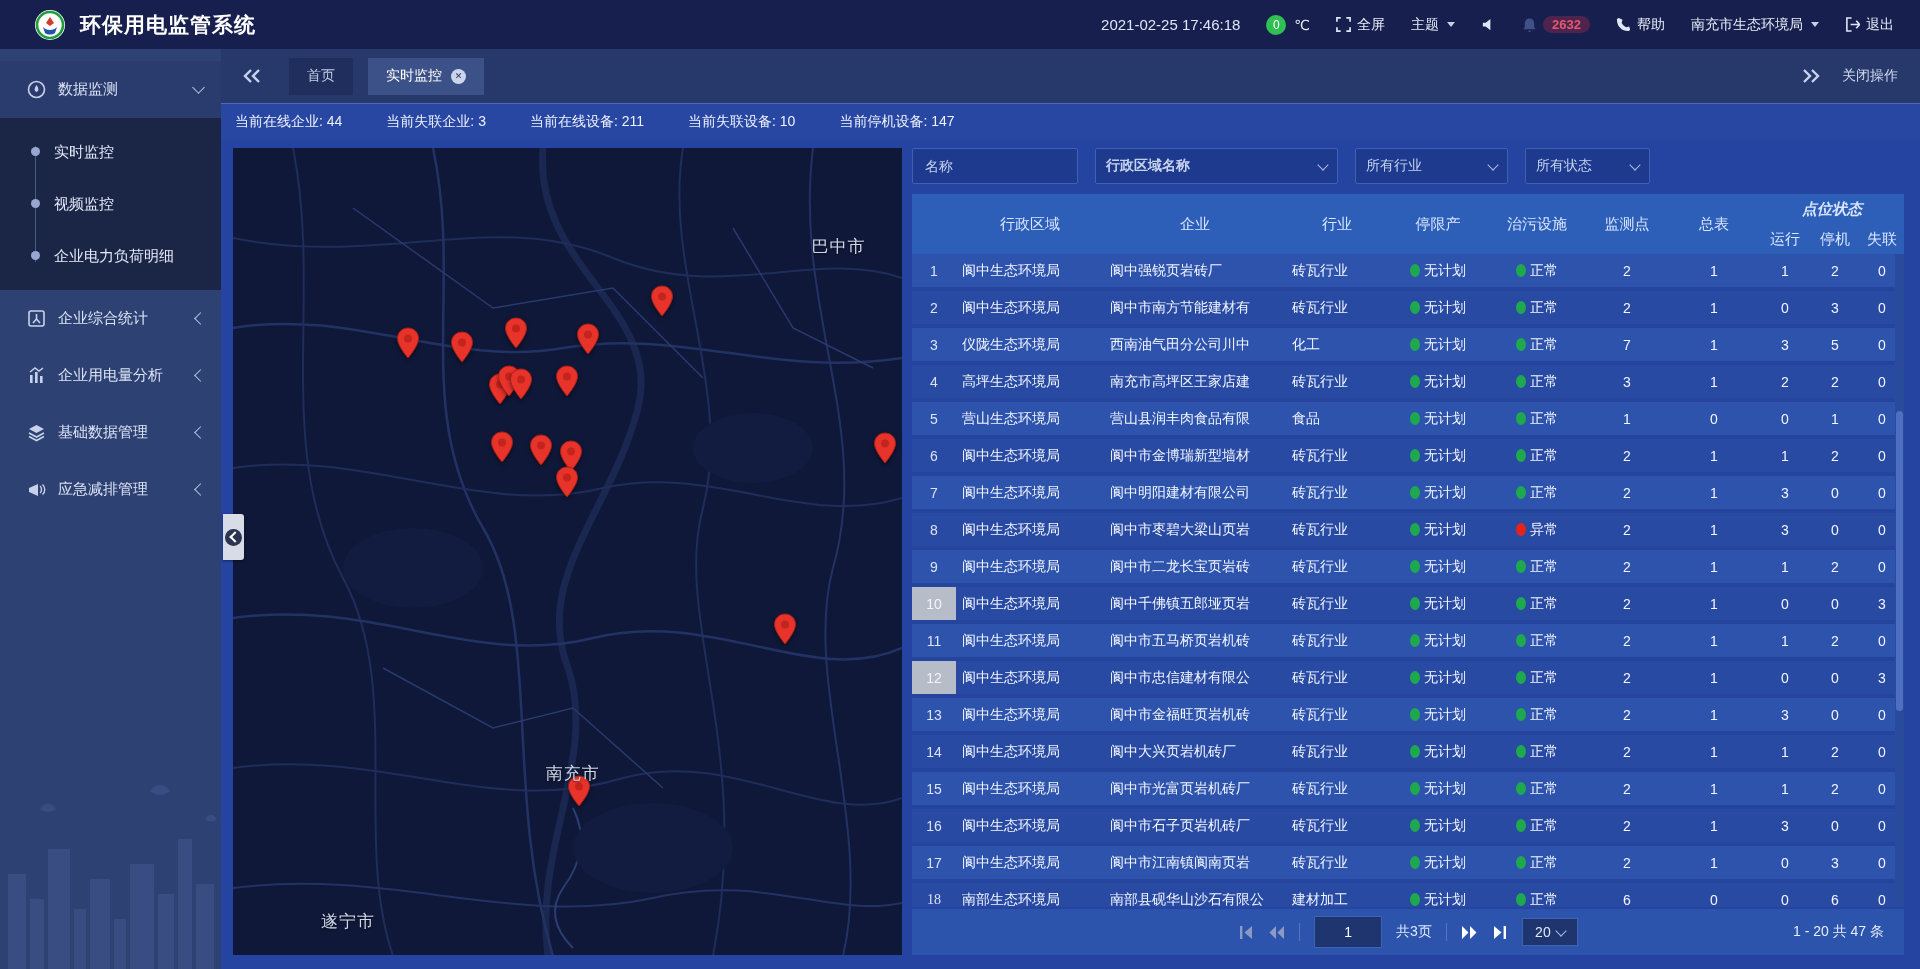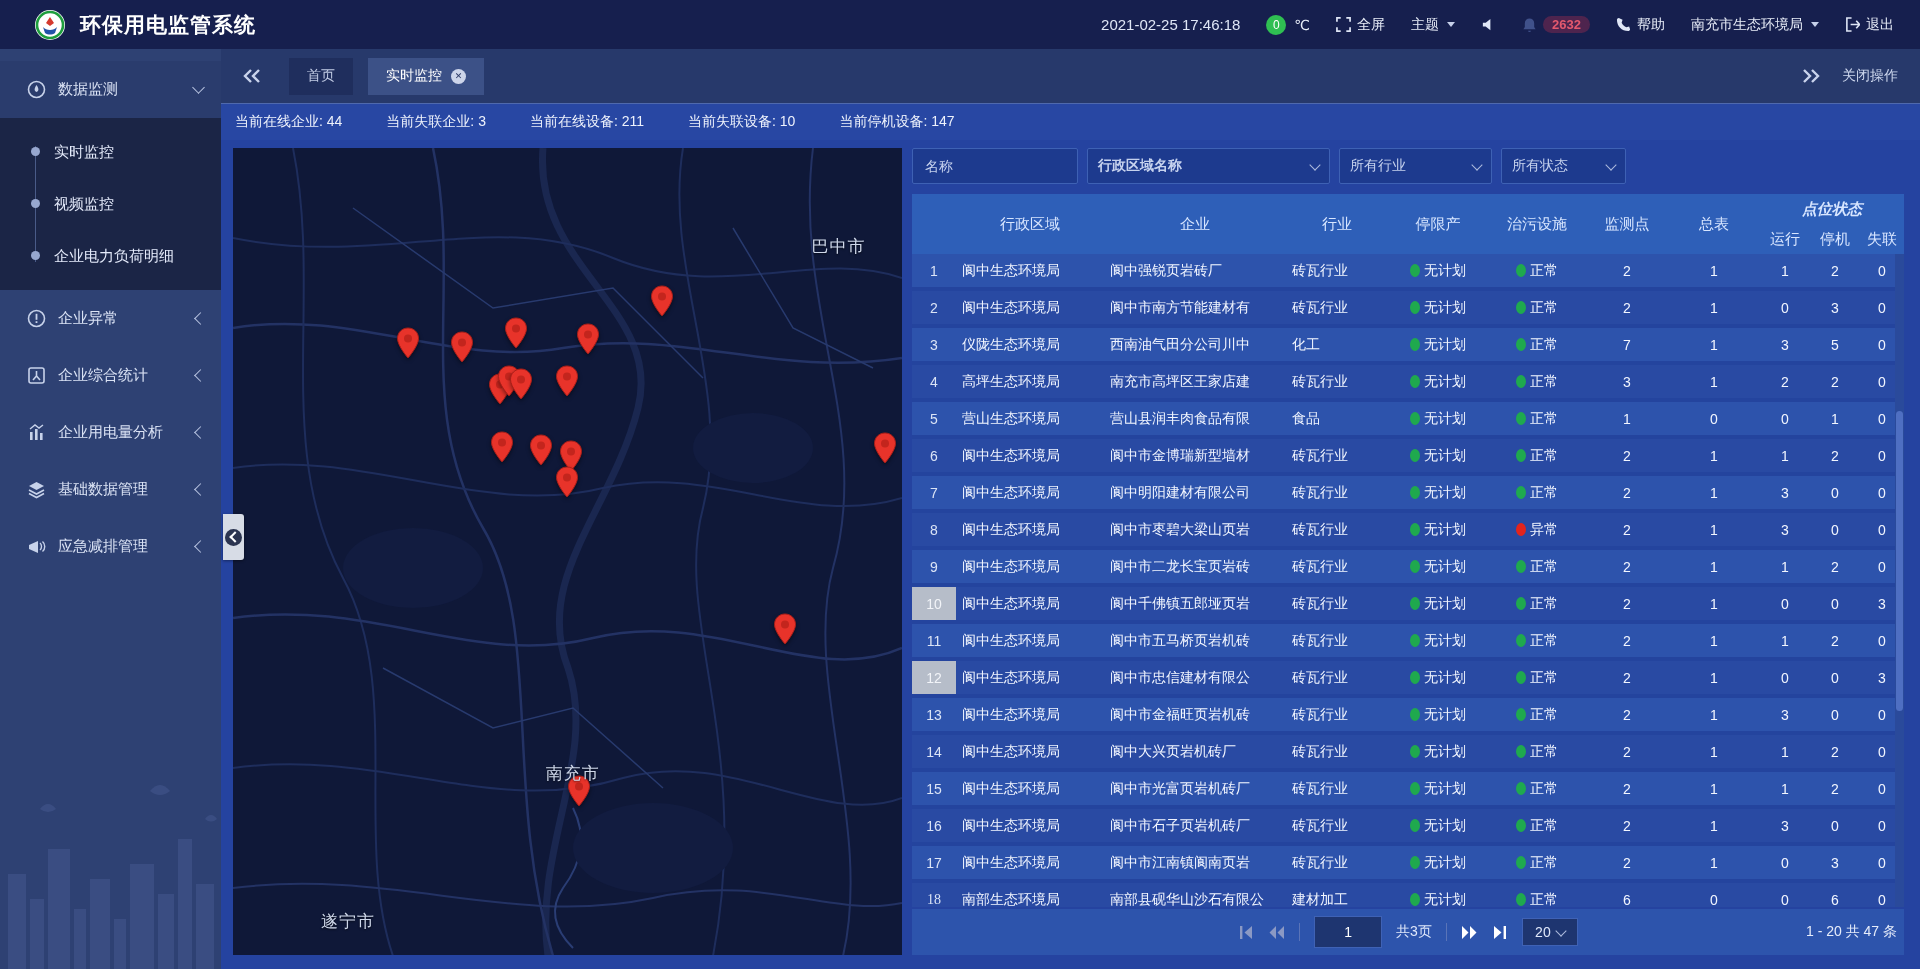--- a/index.html
+++ b/index.html
@@ -53,21 +53,21 @@
   .map-panel{flex:0 0 669px;position:relative;background:#0f1838;overflow:hidden;}
   .map-roads{position:absolute;inset:0;}
   .city-label{position:absolute;color:#cfd8ea;font-size:17px;transform:translate(-50%,-50%);text-shadow:0 1px 2px rgba(0,0,0,.6);letter-spacing:1px;}
   .pin{position:absolute;width:24px;height:32px;transform:translate(-50%,-100%);cursor:pointer;filter:drop-shadow(0 2px 2px rgba(0,0,0,.45));}
   .map-collapse{position:absolute;left:2px;top:374px;width:21px;height:46px;background:#d7dce6;border-radius:0 3px 3px 0;display:flex;align-items:center;justify-content:center;cursor:pointer;z-index:5;box-shadow:0 1px 3px rgba(0,0,0,.4);}
   .map-collapse .circ{width:17px;height:17px;border-radius:50%;background:#2b3450;display:flex;align-items:center;justify-content:center;}
   .map-collapse .chev{width:6px;height:6px;border-left:2px solid #fff;border-bottom:2px solid #fff;transform:rotate(45deg);margin-left:2px;}
 
   
   .right-panel{flex:1;display:flex;flex-direction:column;min-width:0;}
-  .filters{flex:0 0 38px;display:flex;gap:9px;margin-bottom:8px;}
+  .filters{flex:0 0 38px;display:flex;gap:17px;margin-bottom:8px;}
   .f-box{height:36px;background:#1d3a8e;border:1px solid #3e61b4;box-sizing:border-box;color:#c6d2ee;font-size:14px;display:flex;align-items:center;border-radius:2px;}
   .f-input{width:166px;padding:0 10px;background:#1d3a8e;border:1px solid #3e61b4;}
   .f-input input{background:transparent;border:none;outline:none;color:#dfe7fa;font-size:14px;width:100%;font-family:inherit;}
   .f-input input::placeholder{color:#c6d2ee;opacity:1;}
   .f-select{justify-content:space-between;padding:0 10px;cursor:pointer;}
   .f-caret{width:7px;height:7px;border-right:1.5px solid #aebbdd;border-bottom:1.5px solid #aebbdd;transform:rotate(45deg);margin-top:-3px;}
   .w-region{width:243px;font-weight:bold;}.w-industry{width:153px;}.w-status{width:125px;}
 
   .tablebox{flex:1;display:flex;flex-direction:column;min-height:0;position:relative;}
   .thead{flex:0 0 60px;background:#2e5fb8;display:flex;color:#d8e6ff;font-size:15px;}
@@ -90,21 +90,21 @@
   .dot.green{background:#1fa94e;}
   .dot.red{background:#e3241d;}
   .vscroll{position:absolute;right:0;top:60px;bottom:0;width:9px;background:#2a4a9b;}
   .vthumb{position:absolute;left:1px;right:1px;top:24%;height:46%;background:#4f6fc2;border-radius:4px;}
 
   .pager{flex:0 0 46px;margin-top:2px;background:#2d54ac;display:flex;align-items:center;justify-content:center;gap:14px;position:relative;color:#dfe7fa;font-size:14px;}
   .pg-btn{display:flex;align-items:center;cursor:pointer;}
   .pg-sep{width:1px;height:18px;background:#5a74b8;}
   .pg-input{width:62px;height:28px;background:#1e3570;border:1px solid #3f62b5;color:#fff;text-align:center;font-size:14px;font-family:inherit;outline:none;}
   .pg-size{width:56px;height:28px;background:#1e3570;border:1px solid #3f62b5;display:flex;align-items:center;justify-content:center;gap:6px;cursor:pointer;box-sizing:border-box;}
-  .pg-info{position:absolute;right:7px;color:#e6ecfa;}
+  .pg-info{position:absolute;right:20px;color:#e6ecfa;}
 </style>
 </head>
 <body>
 
 <div class="app">
 
   <div class="header">
     <svg class="logo" viewBox="0 0 32 32">
       <circle cx="16" cy="16" r="15" fill="#ffffff"></circle>
       <circle cx="16" cy="16" r="13" fill="none" stroke="#1f9e3e" stroke-width="2.6"></circle>
@@ -176,31 +176,20 @@
             <div class="side-sub-item active">
               <span>实时监控</span>
             </div>
             <div class="side-sub-item">
               <span>视频监控</span>
             </div>
             <div class="side-sub-item">
               <span>企业电力负荷明细</span>
             </div>
           </div>
-          <div class="side-section">
-      <span class="s-icon">
-              <svg width="19" height="19" viewBox="0 0 19 19">
-                <circle cx="9.5" cy="9.5" r="8" fill="none" stroke="#c7d2ea" stroke-width="1.6"></circle>
-                <rect x="8.6" y="4.8" width="1.8" height="6" fill="#c7d2ea"></rect>
-                <rect x="8.6" y="12.2" width="1.8" height="1.8" fill="#c7d2ea"></rect>
-              </svg>
-            </span>
-      <span class="s-label">企业异常</span>
-      <span class="s-caret left"></span>
-    </div>
           <div class="side-section">
       <span class="s-icon">
               <svg width="19" height="19" viewBox="0 0 19 19">
                 <rect x="2" y="2" width="15" height="15" rx="2" fill="none" stroke="#c7d2ea" stroke-width="1.6"></rect>
                 <path d="M9.5 5v5M6 14l3.5-4 3.5 4" fill="none" stroke="#c7d2ea" stroke-width="1.6"></path>
               </svg>
             </span>
       <span class="s-label">企业综合统计</span>
       <span class="s-caret left"></span>
     </div>

